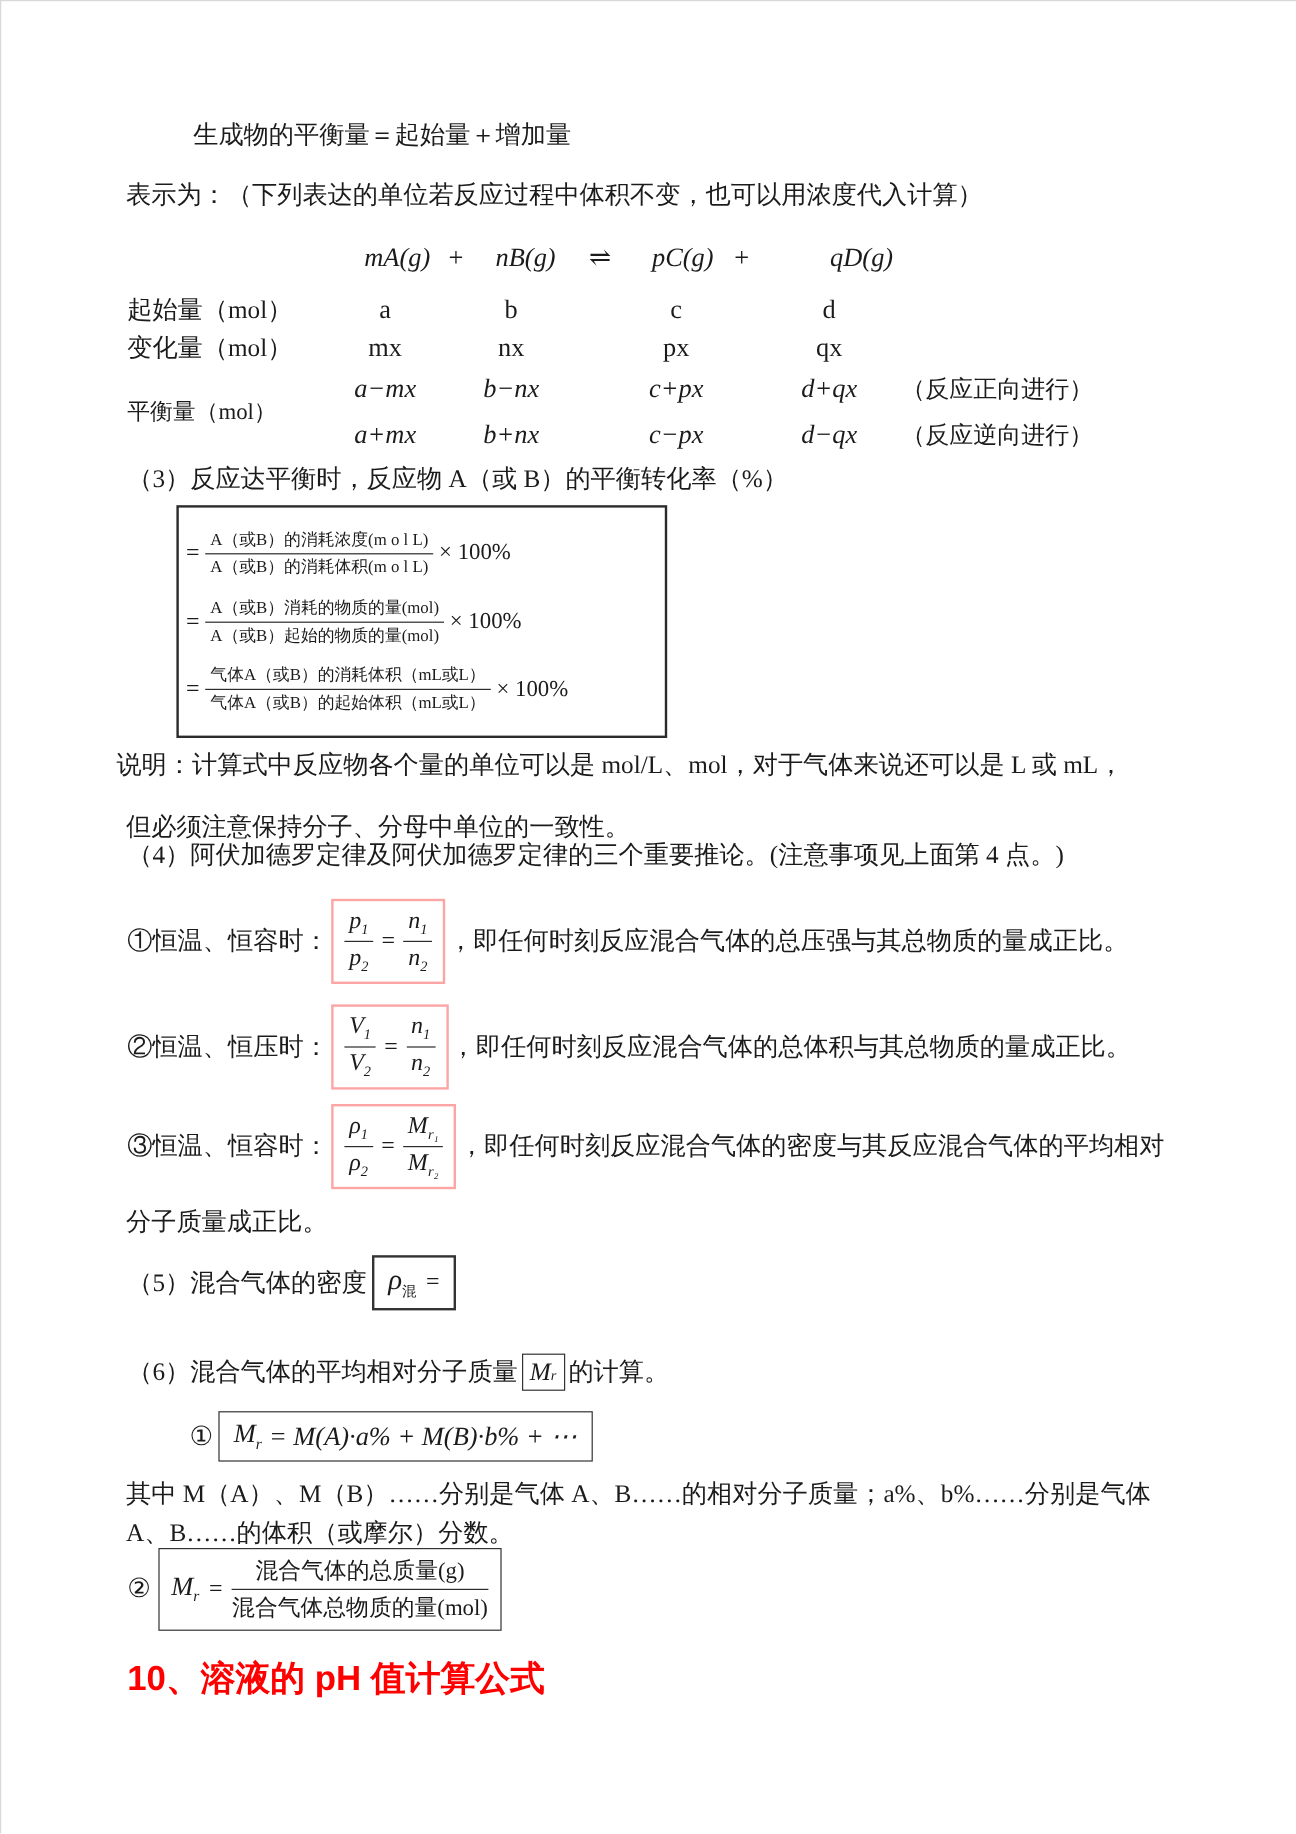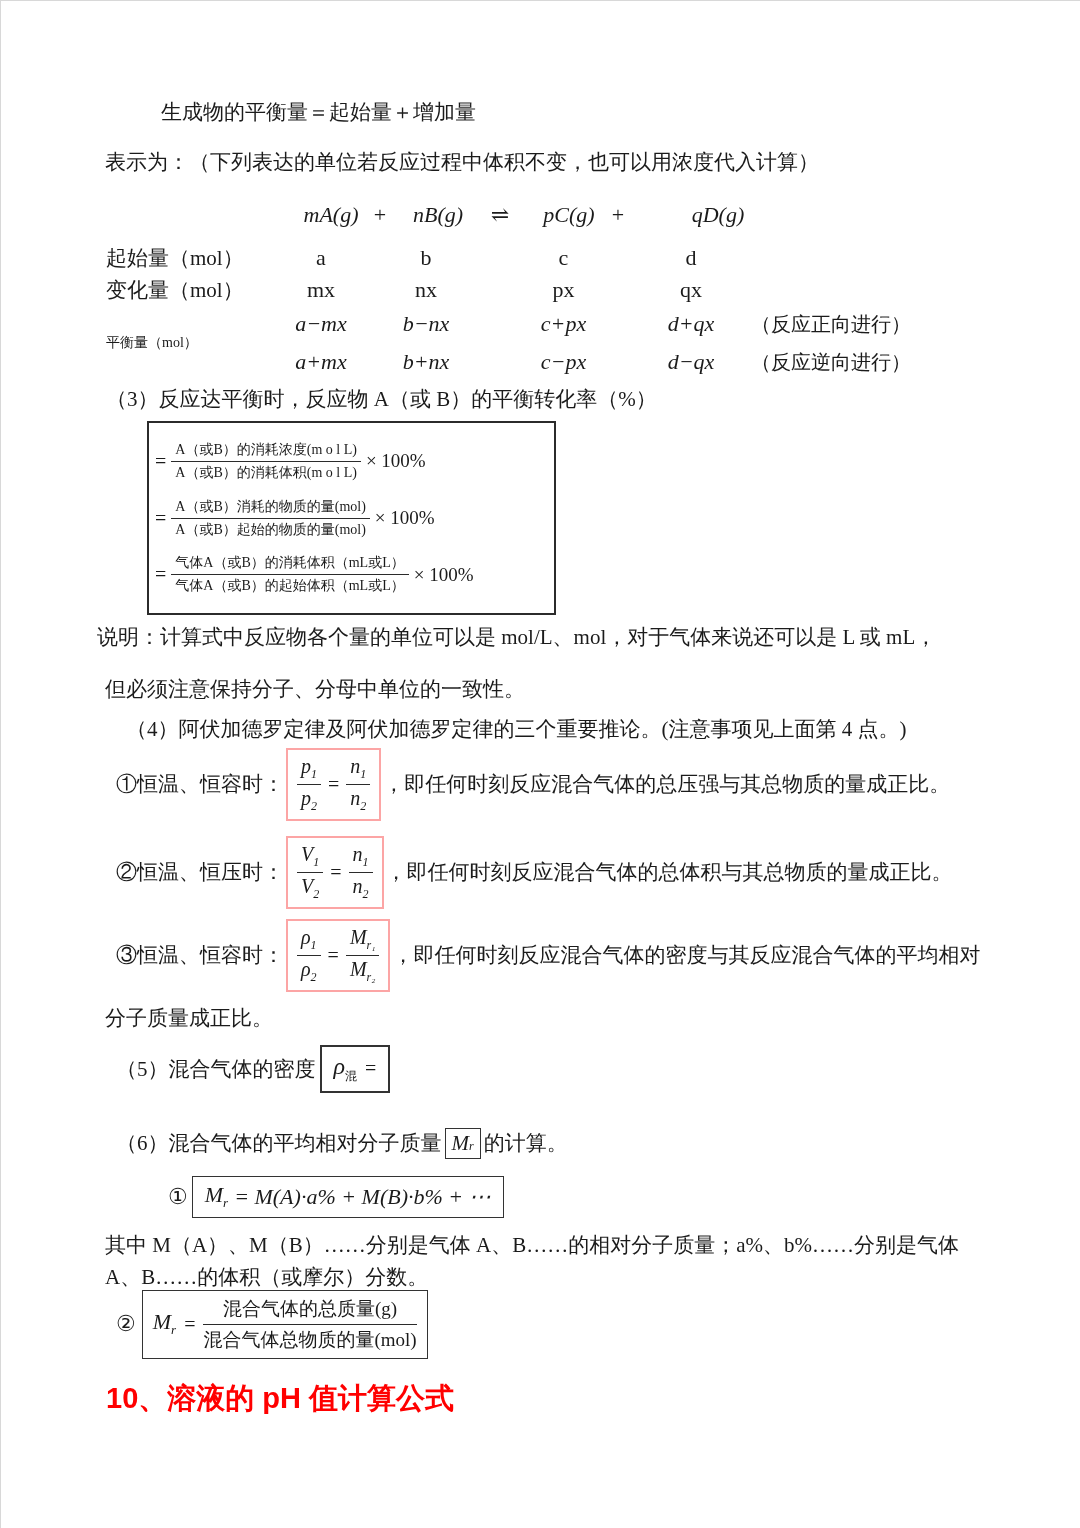--- a/index.html
+++ b/index.html
@@ -13,35 +13,35 @@
   .t{font-size:21px;white-space:nowrap;}
   
   .eqhead{left:105px;top:201px;width:870px;height:32px;}
   .eqhead span{position:absolute;transform:translateX(-50%);font-size:22px;font-style:italic;white-space:nowrap;}
   .eqhead .op{font-style:normal;}
   
   .trow{left:105px;width:870px;display:grid;grid-template-columns:180px 70px 140px 135px 120px 1fr;align-items:center;}
   .trow .lab{font-size:21px;white-space:nowrap;}
   .trow .cell{text-align:center;font-size:22px;}
   .eqmgrid{left:105px;top:304px;width:870px;display:grid;grid-template-columns:180px 70px 140px 135px 120px 1fr;grid-auto-rows:38px;align-items:center;}
-  .eqmgrid .lab{grid-row:1 / span 2;font-size:14px;white-space:nowrap;}
+  .eqmgrid .lab{grid-row:1 / span 2;font-size:19px;white-space:nowrap;}
   .eqmgrid .cell{text-align:center;font-size:22px;font-style:italic;}
   .eqmgrid .note{font-size:20px;white-space:nowrap;}
   
   .bigbox{left:146px;top:420px;width:409px;height:194px;border:2px solid #2b2b2b;box-sizing:border-box;
           display:flex;flex-direction:column;justify-content:space-evenly;padding:2px 4px 2px 6px;}
   .frow{display:flex;align-items:center;gap:5px;}
   .eqsign{font-size:20px;}
   .frac{display:inline-flex;flex-direction:column;text-align:center;}
   .frac .num{border-bottom:1.6px solid #2b2b2b;padding:0 4px 2px;}
   .frac .den{padding-top:2px;}
   .f18 .num,.f18 .den{font-size:14px;white-space:nowrap;}
   .times{font-size:19px;white-space:nowrap;}
   
-  .itemrow{left:115px;display:flex;align-items:center;}
+  .itemrow{left:105px;display:flex;align-items:center;}
   .itemrow .txt{font-size:21px;white-space:nowrap;}
   .ratiobox{border:2px solid #fca5a5;display:inline-flex;align-items:center;gap:7px;padding:5px 9px;margin:0 2px;}
   .ratiobox .frac .num,.ratiobox .frac .den{font-size:20px;font-style:italic;border-color:#2b2b2b;}
   .ratiobox sub{font-size:12px;font-style:italic;}
   .ratiobox .req{font-size:20px;}
   
   .rhobox{border:2px solid #333;display:inline-flex;align-items:center;gap:8px;padding:6px 12px;margin-left:4px;}
   .rhobox .sym{font-size:24px;font-style:italic;}
   .rhobox .sym sub{font-size:12px;font-style:normal;}
   .rhobox .frac .num,.rhobox .frac .den{font-size:20px;white-space:nowrap;}
@@ -134,21 +134,21 @@
         <span class="num">气体A（或B）的消耗体积（mL或L）</span>
         <span class="den">气体A（或B）的起始体积（mL或L）</span>
       </span>
       <span class="times">× 100%</span>
     </div>
   </div>
 
   <div class="abs t" style="left:96px;top:622px;">说明：计算式中反应物各个量的单位可以是 mol/L、mol，对于气体来说还可以是 L 或 mL，</div>
   <div class="abs t" style="left:104px;top:674px;">但必须注意保持分子、分母中单位的一致性。</div>
 
-  <div class="abs t" style="left:105px;top:714px;margin-left:20px;">（4）阿伏加德罗定律及阿伏加德罗定律的三个重要推论。(注意事项见上面第 4 点。)</div>
+  <div class="abs t" style="left:105px;top:697px;">（4）阿伏加德罗定律及阿伏加德罗定律的三个重要推论。(注意事项见上面第 4 点。)</div>
 
   <div class="abs itemrow" style="top:752px;height:62px;">
     <span class="txt">①恒温、恒容时：</span>
     <span class="ratiobox">
       <span class="frac">
         <span class="num"><span>p</span><sub>1</sub></span>
         <span class="den"><span>p</span><sub>2</sub></span>
       </span>
       <span class="req">=</span>
       <span class="frac">

